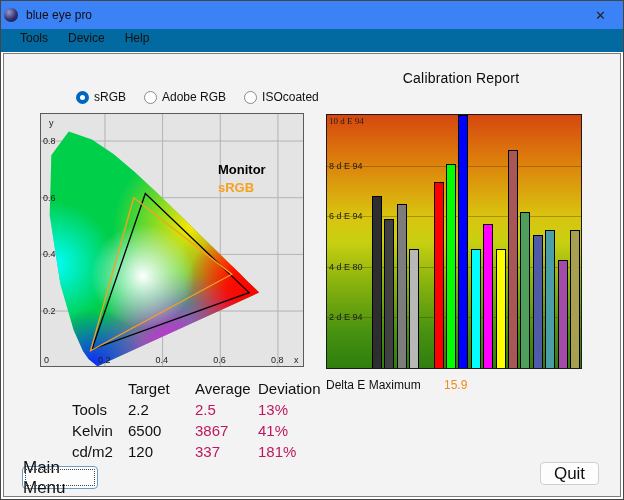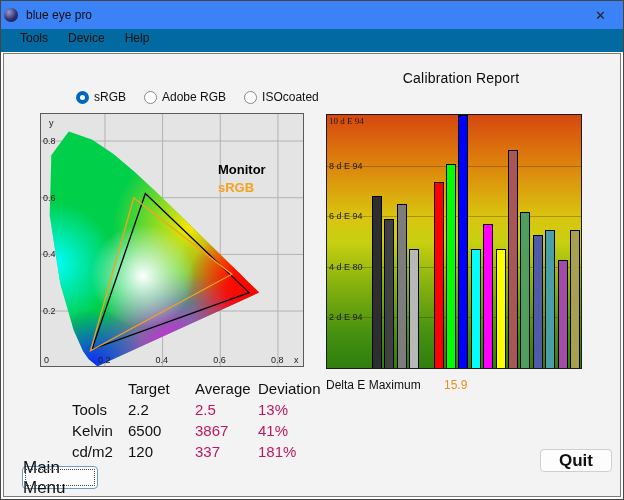--- a/index.html
+++ b/index.html
@@ -44,21 +44,21 @@
   .delta-block { position:absolute; left:322px; top:324px; font-size:12px; }
   .delta-row { display:flex; margin-bottom:3px; }
   .delta-label { width:118px; color:#101010; }
   .delta-value { color:#ef8b1f; }
 
   .btn { position:absolute; height:23px; background:#fdfdfd; border:1px solid #cfcfcf; border-radius:4px; font-size:17px; color:#101010; display:flex; align-items:center; justify-content:center; font-family:"Liberation Sans",sans-serif; }
   .btn.focused { border:1px solid #6a9cc8; outline:1px dotted #444; outline-offset:-4px; }
   #btn-main-menu { left:18px; top:412px; width:76px; }
   #btn-calibration { left:104px; top:412px; width:78px; }
   #btn-save { left:428px; top:412px; width:102px; }
-  #btn-quit { left:536px; top:395px; width:72px;font-weight:bold; }
+  #btn-quit { left:536px; top:408px; width:59px; }
 </style>
 </head>
 <body>
 
 <div class="window">
 
   <div class="titlebar">
     <div class="app-icon"></div>
     <div class="title-text">blue eye pro</div>
     <div class="close-btn">✕</div>

